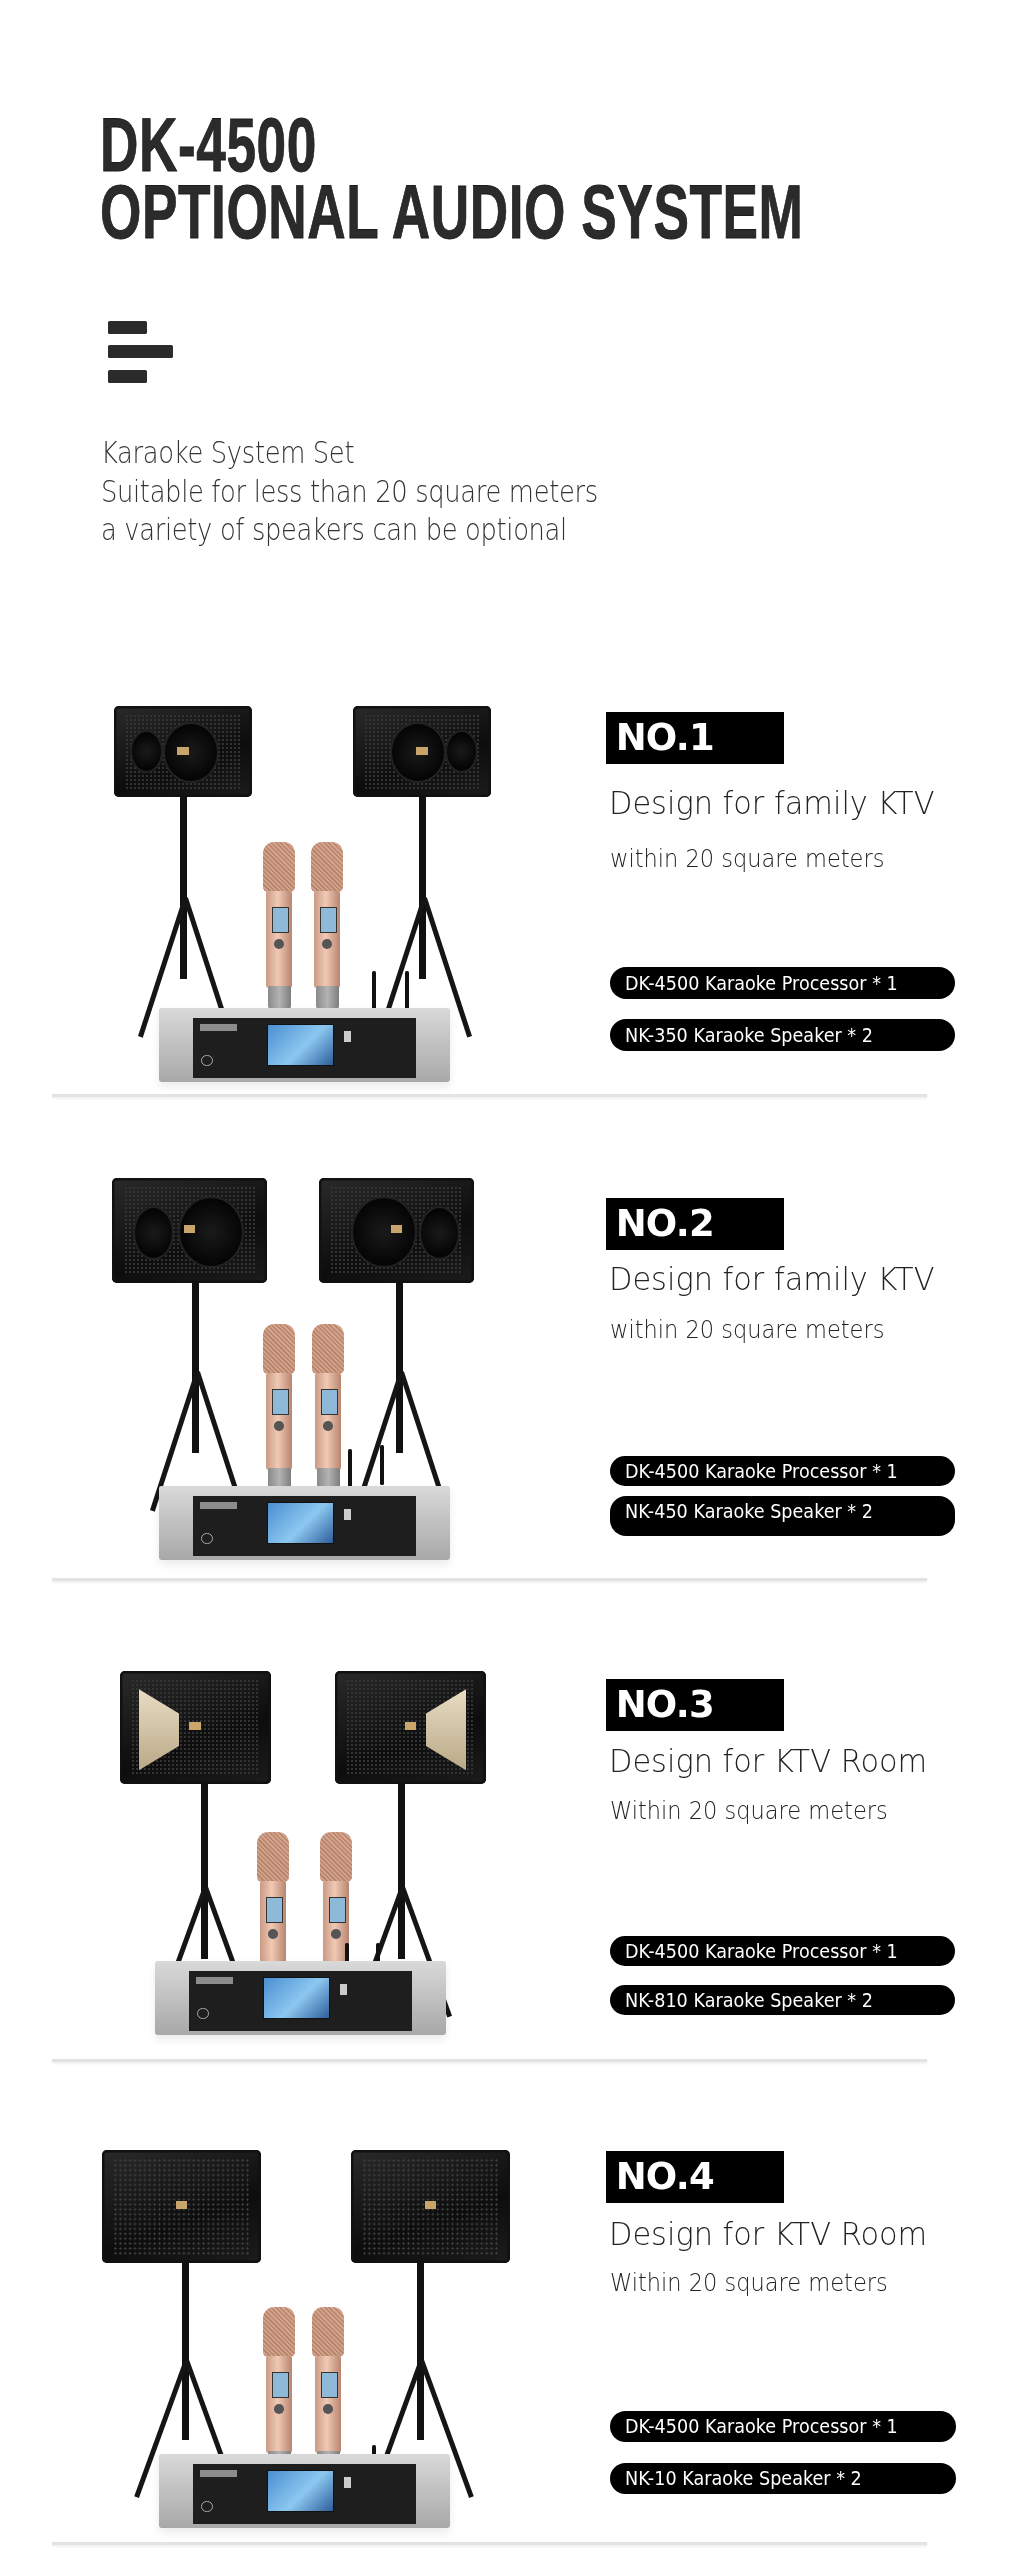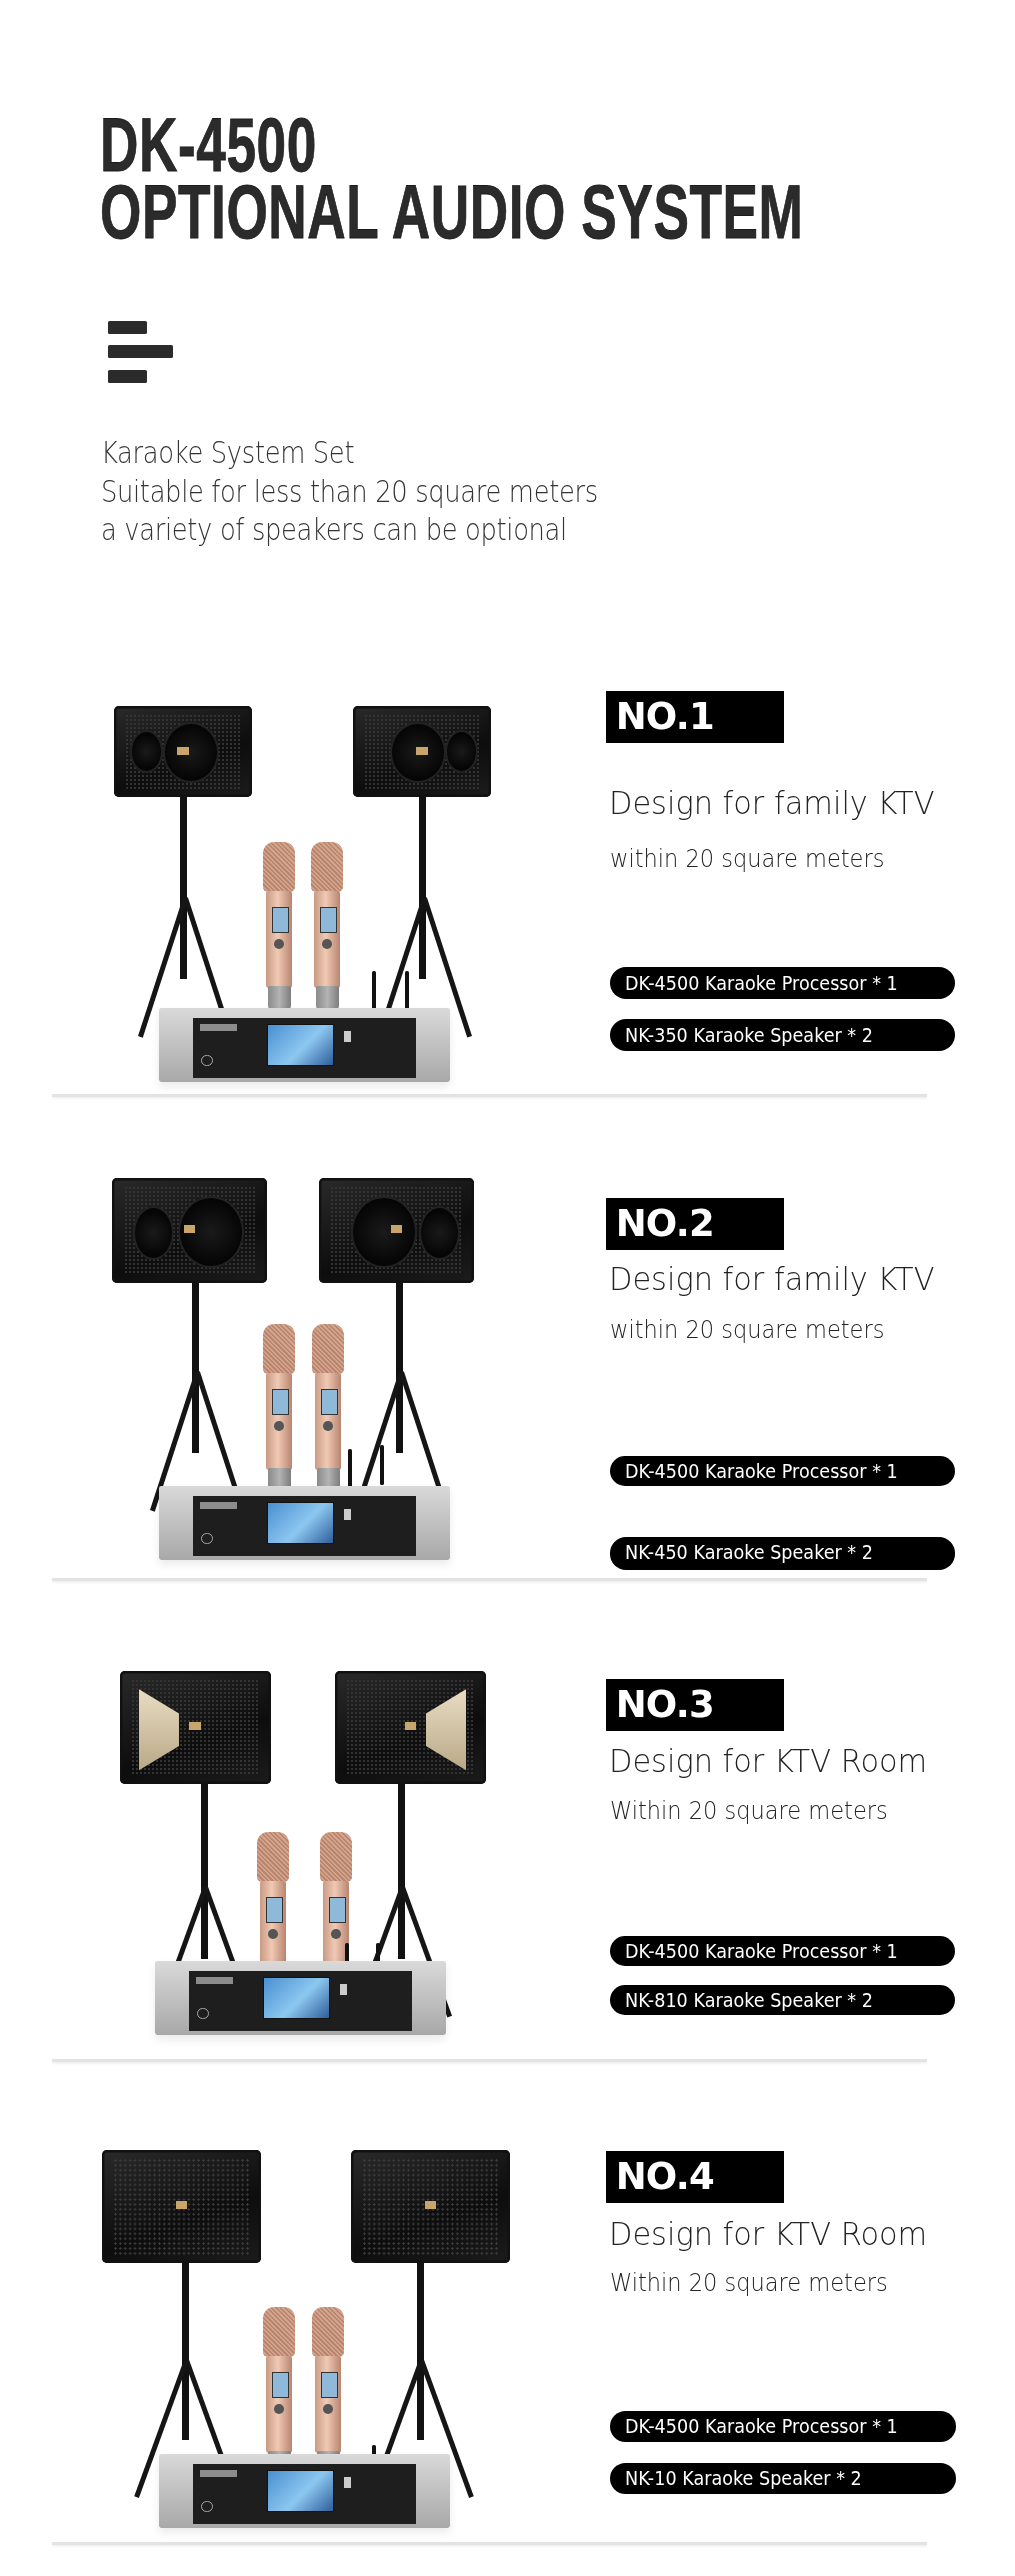--- a/index.html
+++ b/index.html
@@ -136,21 +136,21 @@
     <div class="proc" style="left:54px; top:312px;">
       <div class="face">
           <div class="brand"></div>
           <div class="power"></div>
           <div class="lcd"></div>
           <div class="usb"></div>
         </div>
     </div>
   </div>
 
-  <div class="badge" style="top:691px;">NO.1</div>
+  <div class="badge" style="top:712px;">NO.1</div>
   <div class="pkg-heading" style="top:784px;">Design for family KTV</div>
   <div class="pkg-sub" style="top:844px;">within 20 square meters</div>
   <div class="pill" style="top:967px;"><span>DK-4500 Karaoke Processor * 1</span></div>
   <div class="pill" style="top:1019px;"><span>NK-350 Karaoke Speaker * 2</span></div>
   <div class="divider" style="top:1094px;"></div>
 </section>
 
 <section class="pkg" style="top:0;">
   <div class="scene" style="top:1174px;" title="DK-4500 processor with two wireless microphones and NK-450 speakers on tripod stands">
     <div class="pole" style="left:87px; top:101px; height:178px;"></div>
@@ -194,21 +194,21 @@
           <div class="lcd"></div>
           <div class="usb"></div>
         </div>
     </div>
   </div>
 
   <div class="badge" style="top:1198px;">NO.2</div>
   <div class="pkg-heading" style="top:1260px;">Design for family KTV</div>
   <div class="pkg-sub" style="top:1315px;">within 20 square meters</div>
   <div class="pill" style="top:1456px; height:30px; line-height:30px;"><span>DK-4500 Karaoke Processor * 1</span></div>
-  <div class="pill" style="top:1537px; height:33px; line-height:30px;"><span>NK-450 Karaoke Speaker * 2</span></div>
+  <div class="pill" style="top:1496px; height:40px; line-height:30px;"><span>NK-450 Karaoke Speaker * 2</span></div>
   <div class="divider" style="top:1578px;"></div>
 </section>
 
 <section class="pkg" style="top:0;">
   <div class="scene" style="top:1660px;" title="DK-4500 processor with two wireless microphones and NK-810 speakers on tripod stands">
     <div class="pole" style="left:96px; top:121px; height:178px;"></div>
     <div class="leg" style="left:98px; top:227px; height:138px; transform:rotate(20deg);"></div>
     <div class="leg" style="left:98px; top:227px; height:138px; transform:rotate(-20deg);"></div>
     <div class="pole" style="left:293px; top:121px; height:178px;"></div>
     <div class="leg" style="left:295px; top:227px; height:138px; transform:rotate(20deg);"></div>

